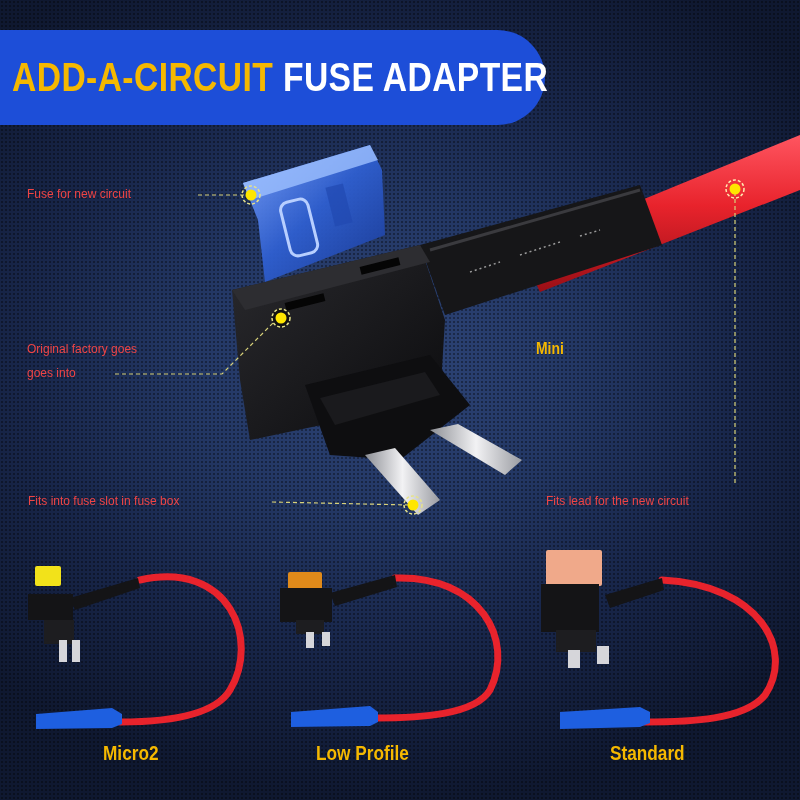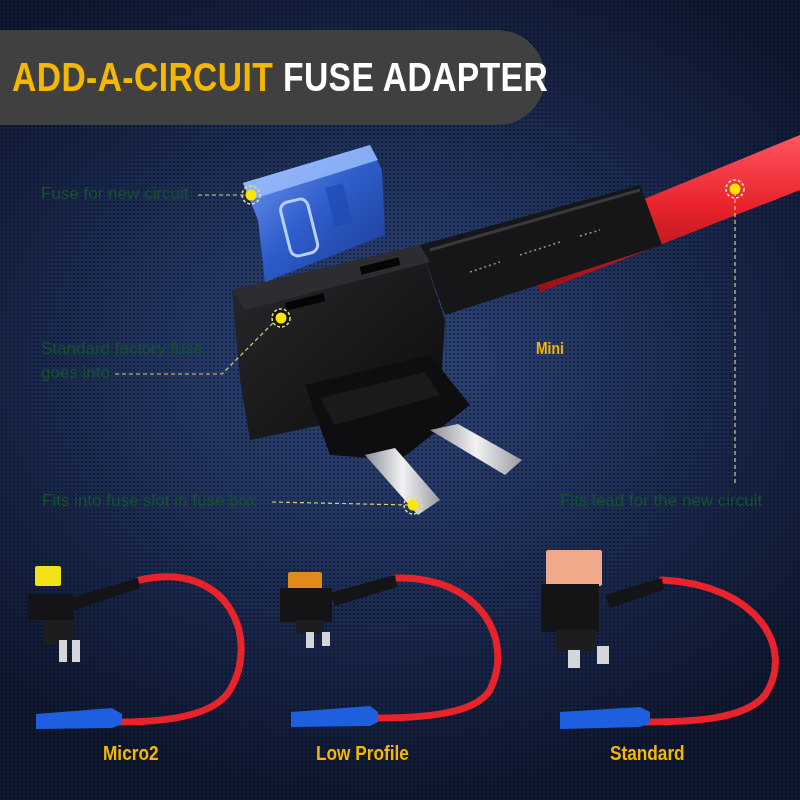--- a/index.html
+++ b/index.html
@@ -10,37 +10,37 @@
     background: radial-gradient(ellipse 70% 55% at 48% 45%, #2e4578 0%, #233764 35%, #18264a 65%, #0f1830 100%);
   }
   .texture {
     position: absolute; inset: 0;
     background-image: radial-gradient(rgba(0,0,0,0.35) 1px, transparent 1.3px);
     background-size: 4px 4px;
     pointer-events: none;
   }
   .title-bar {
     position: absolute; left: 0; top: 30px; width: 545px; height: 95px;
-    background: #404040;
+    background: #1d4ed8;
     border-radius: 0 48px 48px 0;
     display: flex; align-items: center; padding-left: 12px;
   }
   .title-text {
     font-family: "Liberation Sans", sans-serif;
     font-weight: 700; font-size: 41px; letter-spacing: 0.5px;
     transform: scaleX(0.82); transform-origin: left center;
     white-space: nowrap;
   }
   .title-accent { color: #f5b800; }
   .title-main { color: #ffffff; }
 
   .callout {
-    position: absolute; color: #14532d;
-    font-family: "Liberation Sans", sans-serif; font-size: 17px;
-    line-height: 22px; white-space: nowrap; margin-left: 14px;
+    position: absolute; color: #ef4444;
+    font-family: "Liberation Sans", sans-serif; font-size: 12px;
+    line-height: 22px; white-space: nowrap;
   }
   .type-label {
     position: absolute; color: #f5b800;
     font-family: "Liberation Sans", sans-serif; font-weight: 700;
     font-size: 21px; transform: scaleX(0.82); transform-origin: left center;
     white-space: nowrap;
   }
   .mini-label { font-size: 17px; }
   svg.layer { position: absolute; left: 0; top: 0; }
 </style>
@@ -164,21 +164,21 @@
     <rect x="546" y="550" width="56" height="36" fill="#f0a98a" rx="2"></rect>
     <rect x="541" y="584" width="58" height="48" fill="#141416"></rect>
     <rect x="556" y="630" width="40" height="22" fill="#1d1d20"></rect>
     <rect x="568" y="650" width="12" height="18" fill="#d6d6da"></rect>
     <rect x="597" y="646" width="12" height="18" fill="#d6d6da"></rect>
     <path d="M560 712 L640 707 L650 712 L650 723 L640 727 L560 729 Z" fill="#1e5fe0"></path>
   </g>
 </svg>
 
 <div class="callout" style="left:27px; top:183px;">Fuse for new circuit</div>
-<div class="callout" style="left:27px; top:338px;">Standard factory fuse</div>
+<div class="callout" style="left:27px; top:338px;">Original factory goes</div>
 <div class="callout" style="left:27px; top:362px;">goes into</div>
 <div class="callout" style="left:28px; top:490px;">Fits into fuse slot in fuse box</div>
 <div class="callout" style="left:546px; top:490px;">Fits lead for the new circuit</div>
 
 <div class="type-label mini-label" style="left:536px; top:339px;">Mini</div>
 <div class="type-label" style="left:103px; top:741px;">Micro2</div>
 <div class="type-label" style="left:316px; top:741px;">Low Profile</div>
 <div class="type-label" style="left:610px; top:741px;">Standard</div>
 
 </body></html>

